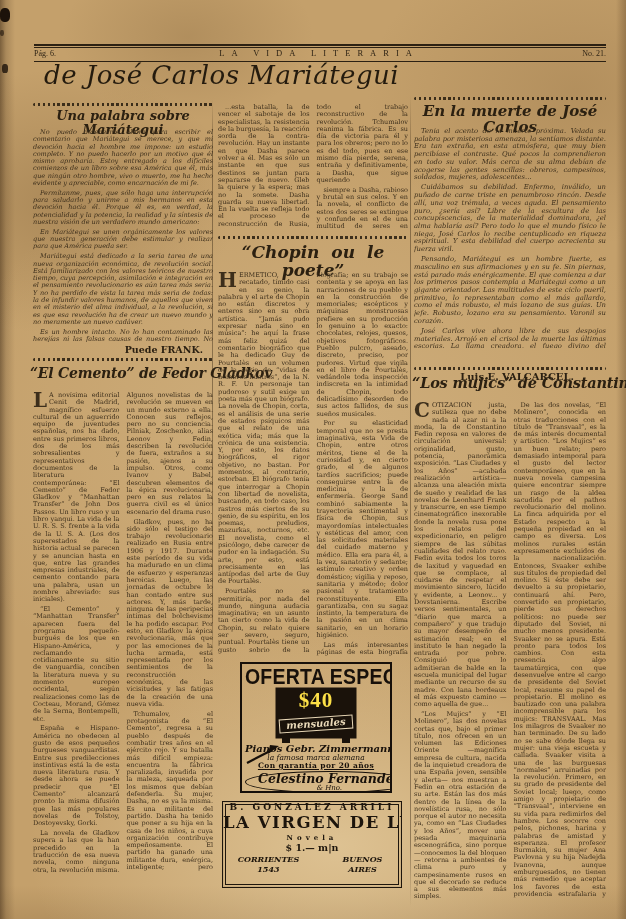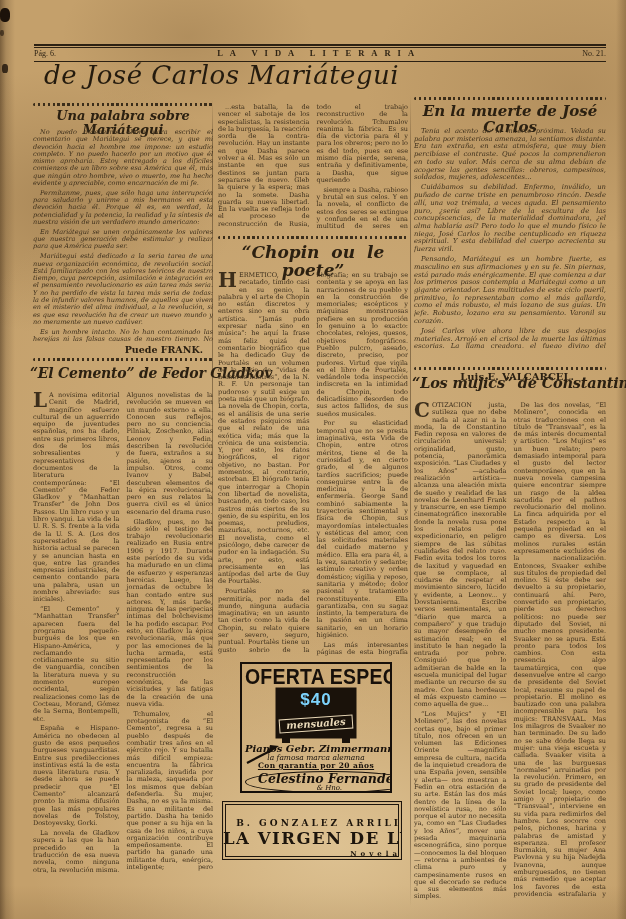--- a/index.html
+++ b/index.html
@@ -18,21 +18,21 @@
       linear-gradient(270deg, rgba(88,62,33,.38) 0px, rgba(88,62,33,0) 10px),
       linear-gradient(0deg, rgba(116,86,48,.20) 0px, rgba(116,86,48,0) 34px);
   }
   
   .hdr-rule{position:absolute;left:34px;right:20px;border-top:2px solid #2c2113;}
   .hdr-rule.thin{border-top-width:1px;}
   .hdr-row{
     position:absolute;left:34px;right:20px;top:48px;display:flex;justify-content:space-between;align-items:baseline;
     font-family:"Liberation Serif",serif;font-size:8px;color:#2f2415;
   }
-  .masthead{letter-spacing:7px;font-weight:bold;font-size:8.5px;text-align:right;}
+  .masthead{letter-spacing:7px;font-weight:normal;font-size:8.5px;text-align:right;}
   .headline{position:absolute;left:30px;top:60px;width:582px;display:flex;align-items:baseline;white-space:nowrap;color:#241b0e;}
   .headline .main{font-size:45px;line-height:46px;letter-spacing:1px;font-weight:500;}
   .headline .sub{font-size:26px;font-style:italic;margin-left:14px;letter-spacing:.5px;}
   
   .dotrule{
     position:absolute;height:3.4px;
     background-image:repeating-linear-gradient(90deg,#241a0d 0 2.2px,rgba(0,0,0,0) 2.2px 4.9px);
     opacity:.85;border-radius:2px;
   }
   
@@ -55,42 +55,42 @@
     border:2.6px solid #17100a;box-sizing:border-box;padding:2px 3px 1px;text-align:center;color:#17100a;overflow:hidden;
   }
   .ad-piano .shout{
     font-family:"Liberation Sans",sans-serif;font-weight:bold;font-size:19.5px;line-height:19px;
     letter-spacing:.2px;transform:scaleY(1.15);transform-origin:top;white-space:nowrap;
   }
   .piano{position:relative;width:80px;height:50px;background:#1a120a;margin:3px auto 6px;box-shadow:0 0 0 .5px #1a120a;}
   .piano:before{content:"";position:absolute;left:6px;bottom:-5px;width:8px;height:5px;background:#1a120a;}
   .piano:after{content:"";position:absolute;right:6px;bottom:-5px;width:8px;height:5px;background:#1a120a;}
   .piano .price{
-    position:absolute;top:3px;left:12px;right:12px;color:#7dd3fc;
-    font-family:Liberation Sans, sans-serif;font-weight:bold;font-size:17px;line-height:18px;letter-spacing:1px;
+    position:absolute;top:3px;left:12px;right:12px;color:#fde047;
+    font-family:Liberation Serif, serif;font-weight:bold;font-size:21px;line-height:18px;letter-spacing:1px;
   }
   .piano .banner{
     position:absolute;bottom:7px;left:3px;right:3px;border:1px solid #ead9b8;transform:rotate(-4deg);
     color:#ead9b8;font-style:italic;font-weight:bold;font-size:10px;line-height:12px;font-family:"DejaVu Serif",serif;
   }
   .ad-arrow{position:absolute;left:4px;top:78px;}
   .ad-piano .brand{font-weight:bold;font-style:italic;font-size:10px;line-height:10px;white-space:nowrap;font-family:"DejaVu Serif",serif;}
   .ad-piano .tag{font-style:italic;font-size:7.5px;line-height:8px;}
   .ad-piano .warranty{font-size:7.5px;line-height:8px;font-weight:bold;letter-spacing:.4px;text-decoration:underline;}
   .oval{
     display:inline-block;border:1.3px solid #17100a;border-radius:50%;padding:0 12px 1px;margin-top:1px;
     font-style:italic;font-weight:bold;font-size:12.5px;line-height:13px;white-space:nowrap;font-family:"DejaVu Serif",serif;
   }
   .oval .hno{display:block;font-size:7px;line-height:6px;font-weight:normal;}
   
   .ad-book{
-    position:absolute;left:222px;top:801px;width:180px;height:59px;box-sizing:border-box;
+    position:absolute;left:222px;top:801px;width:180px;height:87px;box-sizing:border-box;
     border:1.6px solid #1d150c;box-shadow:inset 0 0 0 2.6px rgba(0,0,0,0), inset 0 0 0 1px #1d150c0f;
     outline:1px solid #1d150c;outline-offset:-4px;
-    text-align:right;color:#1d150c;padding-top:16px;overflow:hidden;
+    text-align:center;color:#1d150c;padding-top:0;overflow:hidden;
   }
   .ad-book .author{font-weight:bold;font-size:9px;letter-spacing:3px;line-height:10px;}
   .ad-book .title{font-weight:bold;font-size:16.5px;letter-spacing:1.5px;line-height:17px;margin-top:2px;white-space:nowrap;}
   .ad-book .kind{font-weight:bold;font-size:7px;letter-spacing:4px;line-height:9px;margin-top:2px;}
   .ad-book .price{font-weight:bold;font-size:9.5px;line-height:10px;margin-top:1px;}
   .ad-book .addr-row{display:flex;justify-content:space-between;font-weight:bold;font-style:italic;font-size:8px;padding:1px 7px 0;gap:24px;}
   
   .speck{position:absolute;background:#1c120a;border-radius:40%;}
 </style>
 </head>

